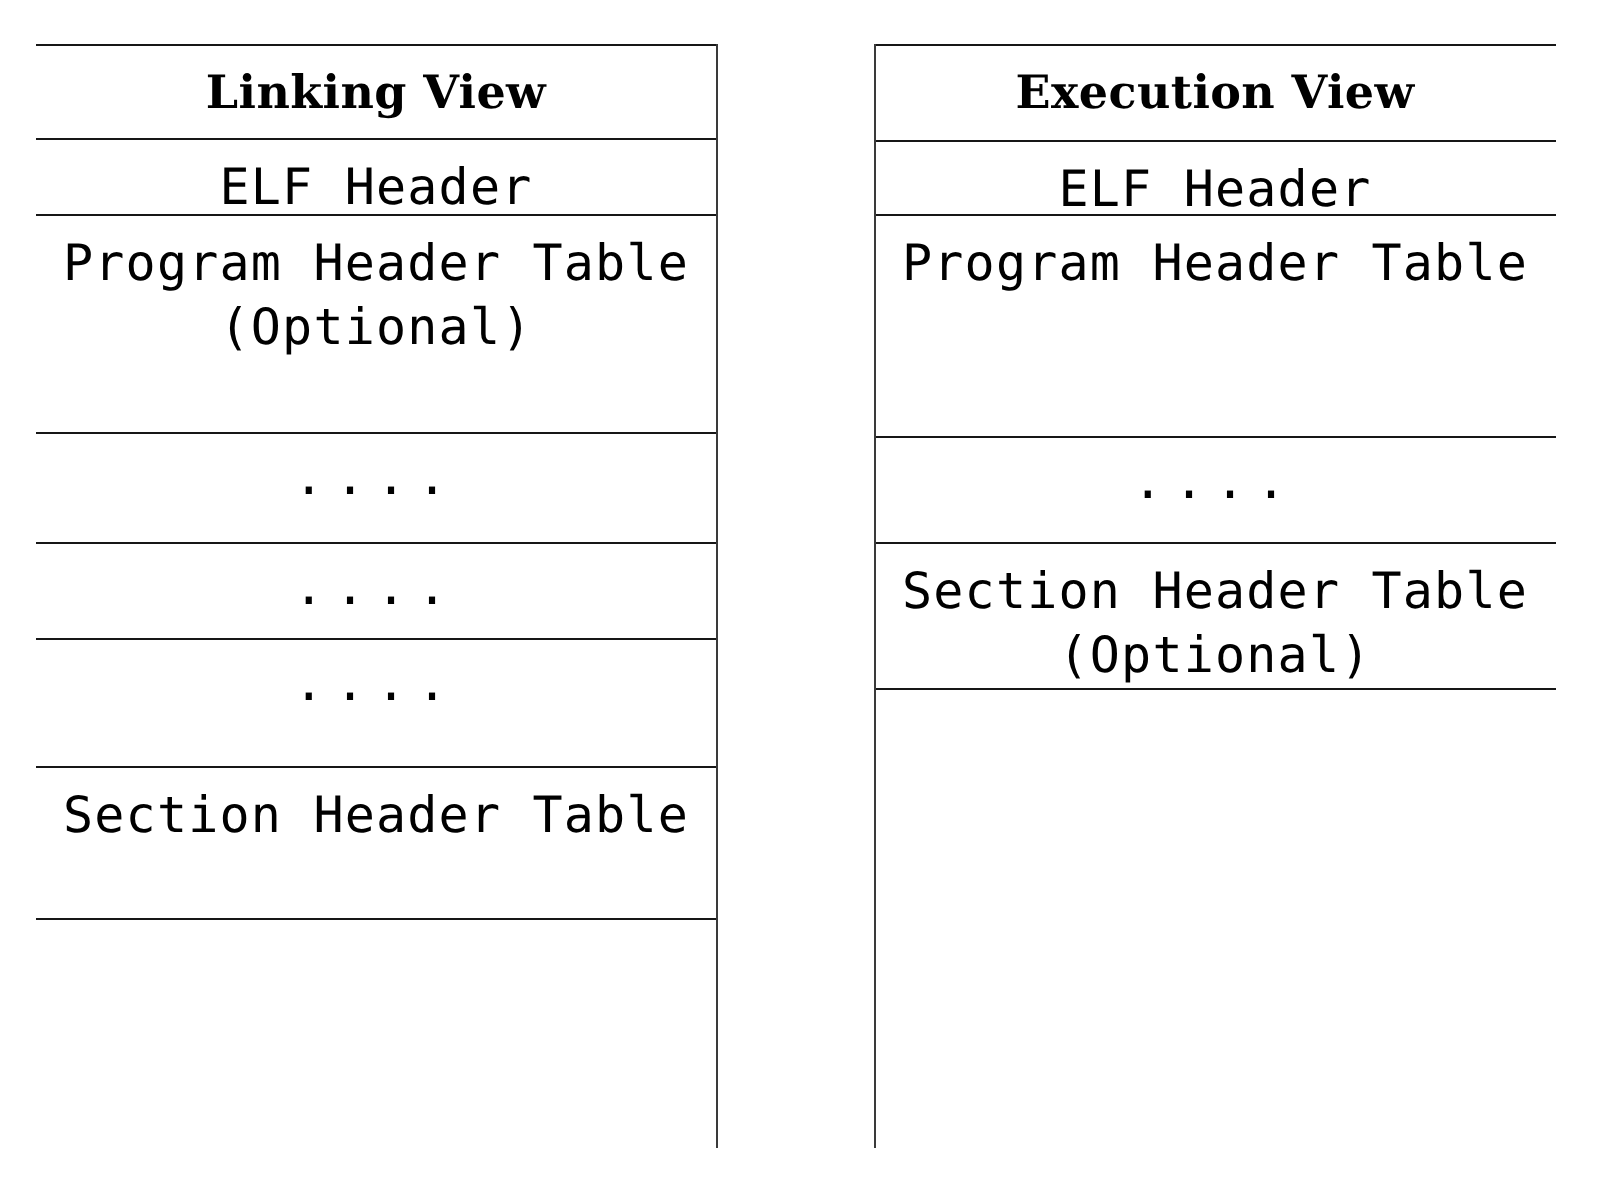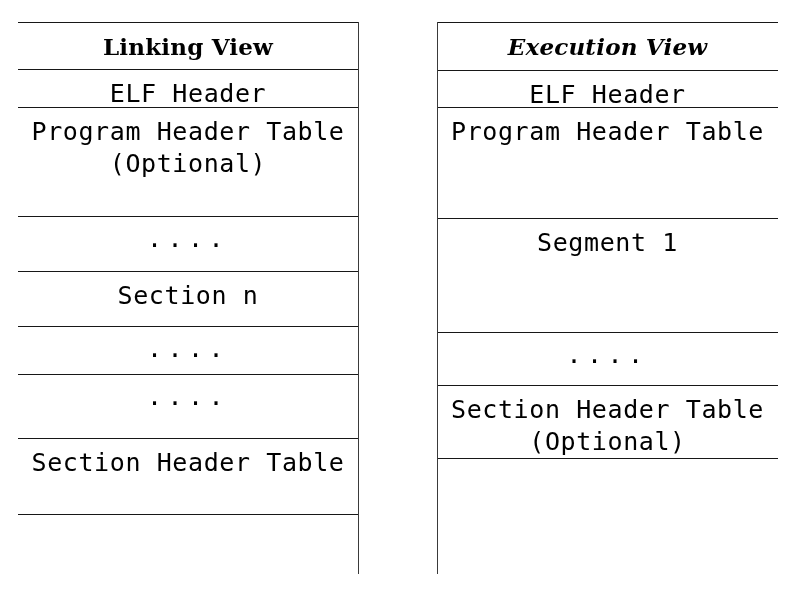--- a/index.html
+++ b/index.html
@@ -94,46 +94,40 @@
       <div class="row" style="height: 38px; border-top-color: rgb(23, 23, 23);">
         <span class="row-label">ELF Header</span>
       </div>
       <div class="row" style="height: 109px; border-top-color: rgb(23, 23, 23);">
         <span class="row-label">Program Header Table
 (Optional)</span>
       </div>
       <div class="row ellipsis" style="height: 55px; border-top-color: rgb(23, 23, 23);">
         <span class="row-label">....</span>
       </div>
-      <div class="row" style="height: 55px; border-top-color: rgb(23, 23, 23);">
-        <span class="row-label">Section n</span>
-      </div>
       <div class="row ellipsis" style="height: 48px; border-top-color: rgb(23, 23, 23);">
         <span class="row-label">....</span>
       </div>
       <div class="row ellipsis" style="height: 64px; border-top-color: rgb(23, 23, 23);">
         <span class="row-label">....</span>
       </div>
       <div class="row last" style="height: 77px; border-top-color: rgb(23, 23, 23); border-bottom-color: rgb(23, 23, 23);">
         <span class="row-label">Section Header Table</span>
       </div>
     </div>
 
   <div class="view-col" id="execution-col">
-      <div class="row title" style="height: 48px; border-top-color: rgb(23, 23, 23); font-style: italic;">
+      <div class="row title" style="height: 48px; border-top-color: rgb(23, 23, 23);">
         <span class="row-label">Execution View</span>
       </div>
       <div class="row" style="height: 37px; border-top-color: rgb(23, 23, 23);">
         <span class="row-label">ELF Header</span>
       </div>
       <div class="row" style="height: 111px; border-top-color: rgb(23, 23, 23);">
         <span class="row-label">Program Header Table</span>
-      </div>
-      <div class="row" style="height: 114px; border-top-color: rgb(23, 23, 23);">
-        <span class="row-label">Segment 1</span>
       </div>
       <div class="row ellipsis" style="height: 53px; border-top-color: rgb(23, 23, 23);">
         <span class="row-label">....</span>
       </div>
       <div class="row last" style="height: 74px; border-top-color: rgb(23, 23, 23); border-bottom-color: rgb(23, 23, 23);">
         <span class="row-label">Section Header Table
 (Optional)</span>
       </div>
     </div>
 

